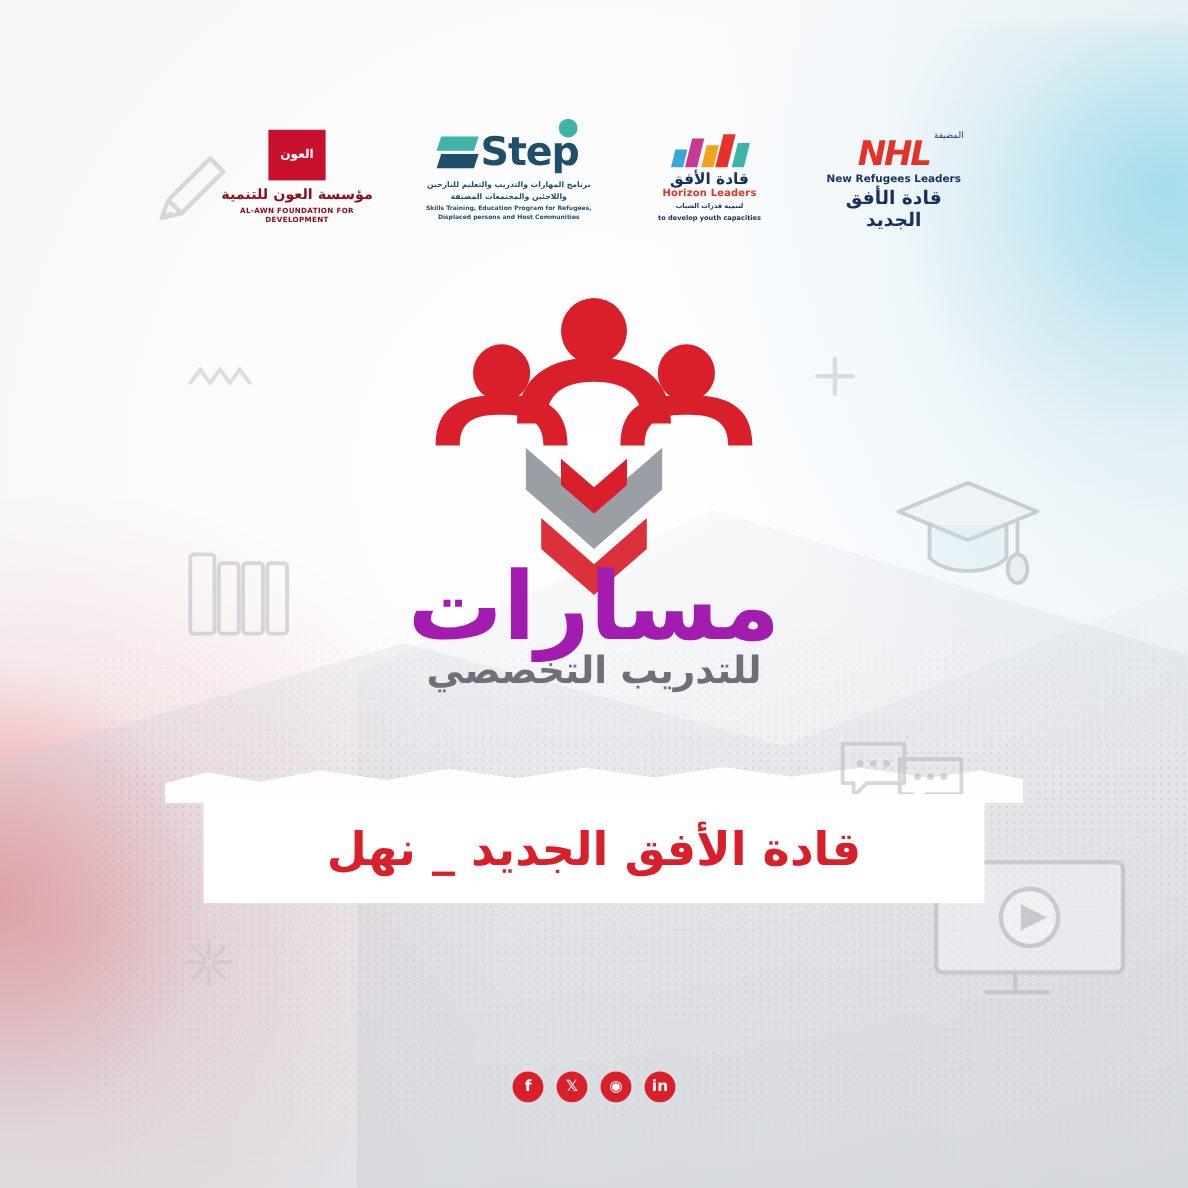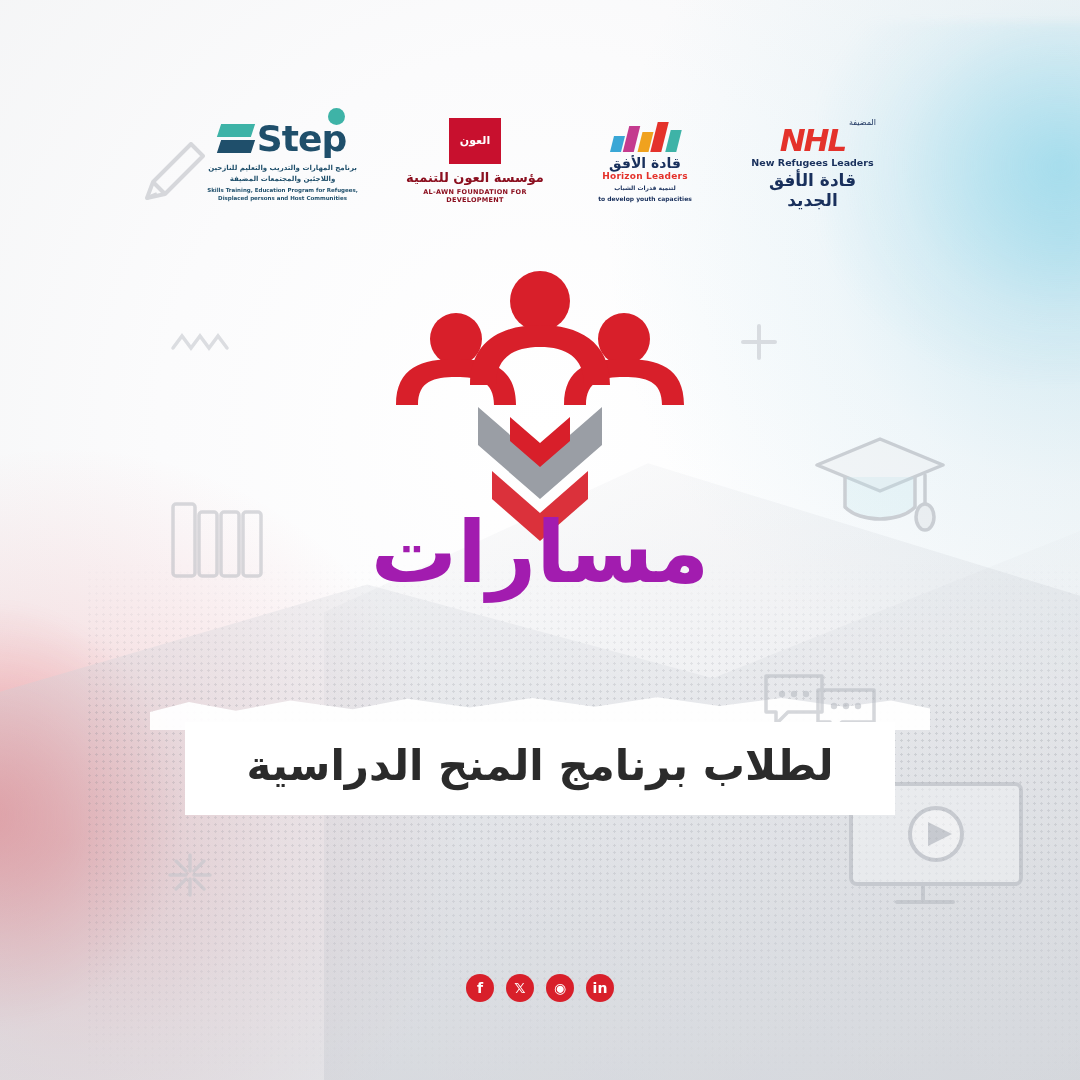--- a/index.html
+++ b/index.html
@@ -267,44 +267,44 @@
       <path d="M10 30 H26"></path>
         <path d="M34 30 H50"></path>
       <path d="M16 16 L26 26"></path>
         <path d="M34 34 L44 44"></path>
       <path d="M44 16 L34 26"></path>
         <path d="M26 34 L16 44"></path>
     </g>
   </svg>
 
   <div class="logos">
+
+    <div class="logo logo-awn">
+      <div class="awn-mark">
+        <span>العون</span>
+      </div>
+      <div class="awn-ar">مؤسسة العون للتنمية</div>
+      <div class="awn-en">AL-AWN FOUNDATION FOR DEVELOPMENT</div>
+    </div>
 
     <div class="logo logo-step">
       <div class="step-row">
         <div class="step-marks">
           <i class="step-bar"></i>
           <i class="step-bar dark"></i>
         </div>
         <div class="step-word">
           <span>Step</span>
           <span class="step-dot"></span>
         </div>
       </div>
       <div class="step-ar">برنامج المهارات والتدريب والتعليم للنازحين واللاجئين والمجتمعات المضيفة</div>
       <div class="step-en">Skills Training, Education Program for Refugees, Displaced persons and Host Communities</div>
     </div>
 
-    <div class="logo logo-awn">
-      <div class="awn-mark">
-        <span>العون</span>
-      </div>
-      <div class="awn-ar">مؤسسة العون للتنمية</div>
-      <div class="awn-en">AL-AWN FOUNDATION FOR DEVELOPMENT</div>
-    </div>
-
     <div class="logo logo-hl">
       <div class="hl-marks">
         <i style="height:16px;background:#3aa7d6"></i>
         <i style="height:26px;background:#c43b8f"></i>
         <i style="height:20px;background:#f0a21e"></i>
         <i style="height:30px;background:#e4322b"></i>
         <i style="height:22px;background:#3eb3a7"></i>
       </div>
       <div class="hl-ar">قادة الأفق</div>
       <div class="hl-en">Horizon Leaders</div>
@@ -337,24 +337,25 @@
     </g>
 
     <g fill="#d81f2a">
       <path d="M150 162 L180 188 L210 162 L210 186 L180 212 L150 186 Z"></path>
       <path d="M132 216 L180 258 L228 216 L228 244 L180 286 L132 244 Z" opacity="0.92"></path>
     </g>
   </svg>
 
   <div class="masarat-wrap">
     <div class="masarat-main">مسارات</div>
+    <div class="masarat-sub">للتدريب التخصصي</div>
   </div>
 
   <div class="headline">
-    <div class="line1">لطلاب برنامج المنح الدراسية</div>
+    <div class="line2">قادة الأفق الجديد _ نهل</div>
   </div>
 
   <div class="social">
     <div class="social-row">
       <div class="sbtn">f</div>
       <div class="sbtn">𝕏</div>
       <div class="sbtn">◉</div>
       <div class="sbtn">in</div>
     </div>
   </div>

